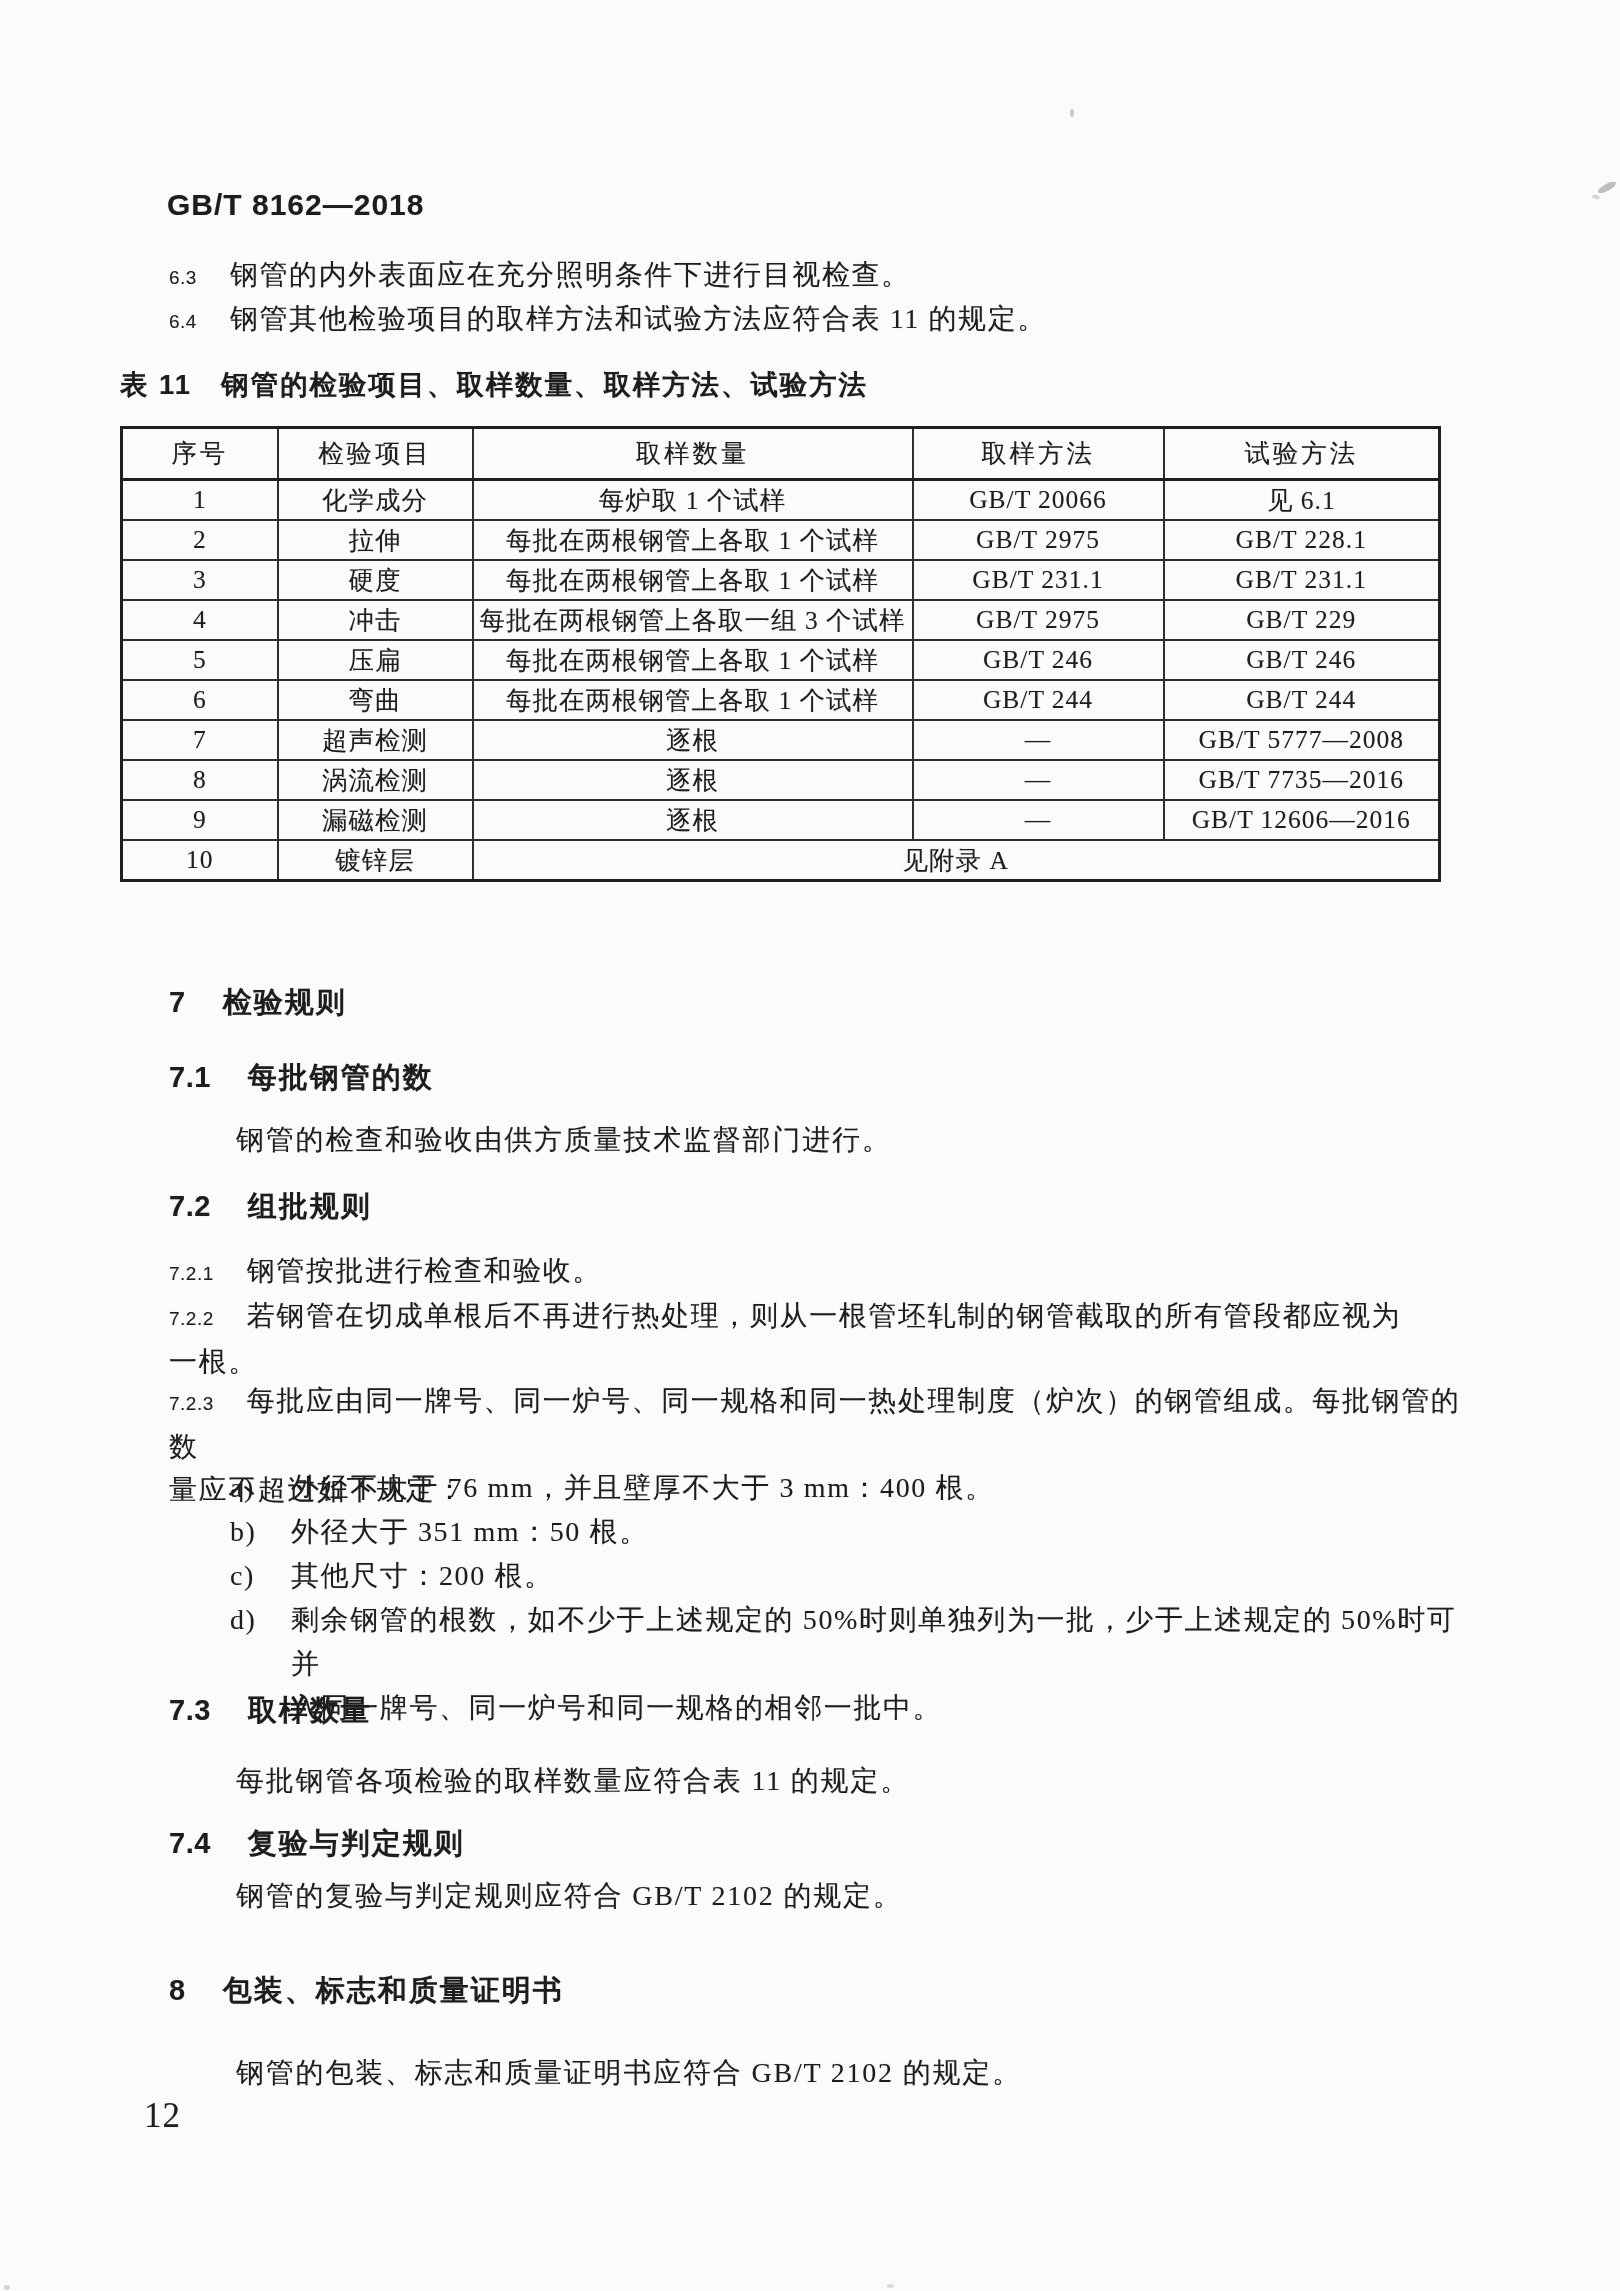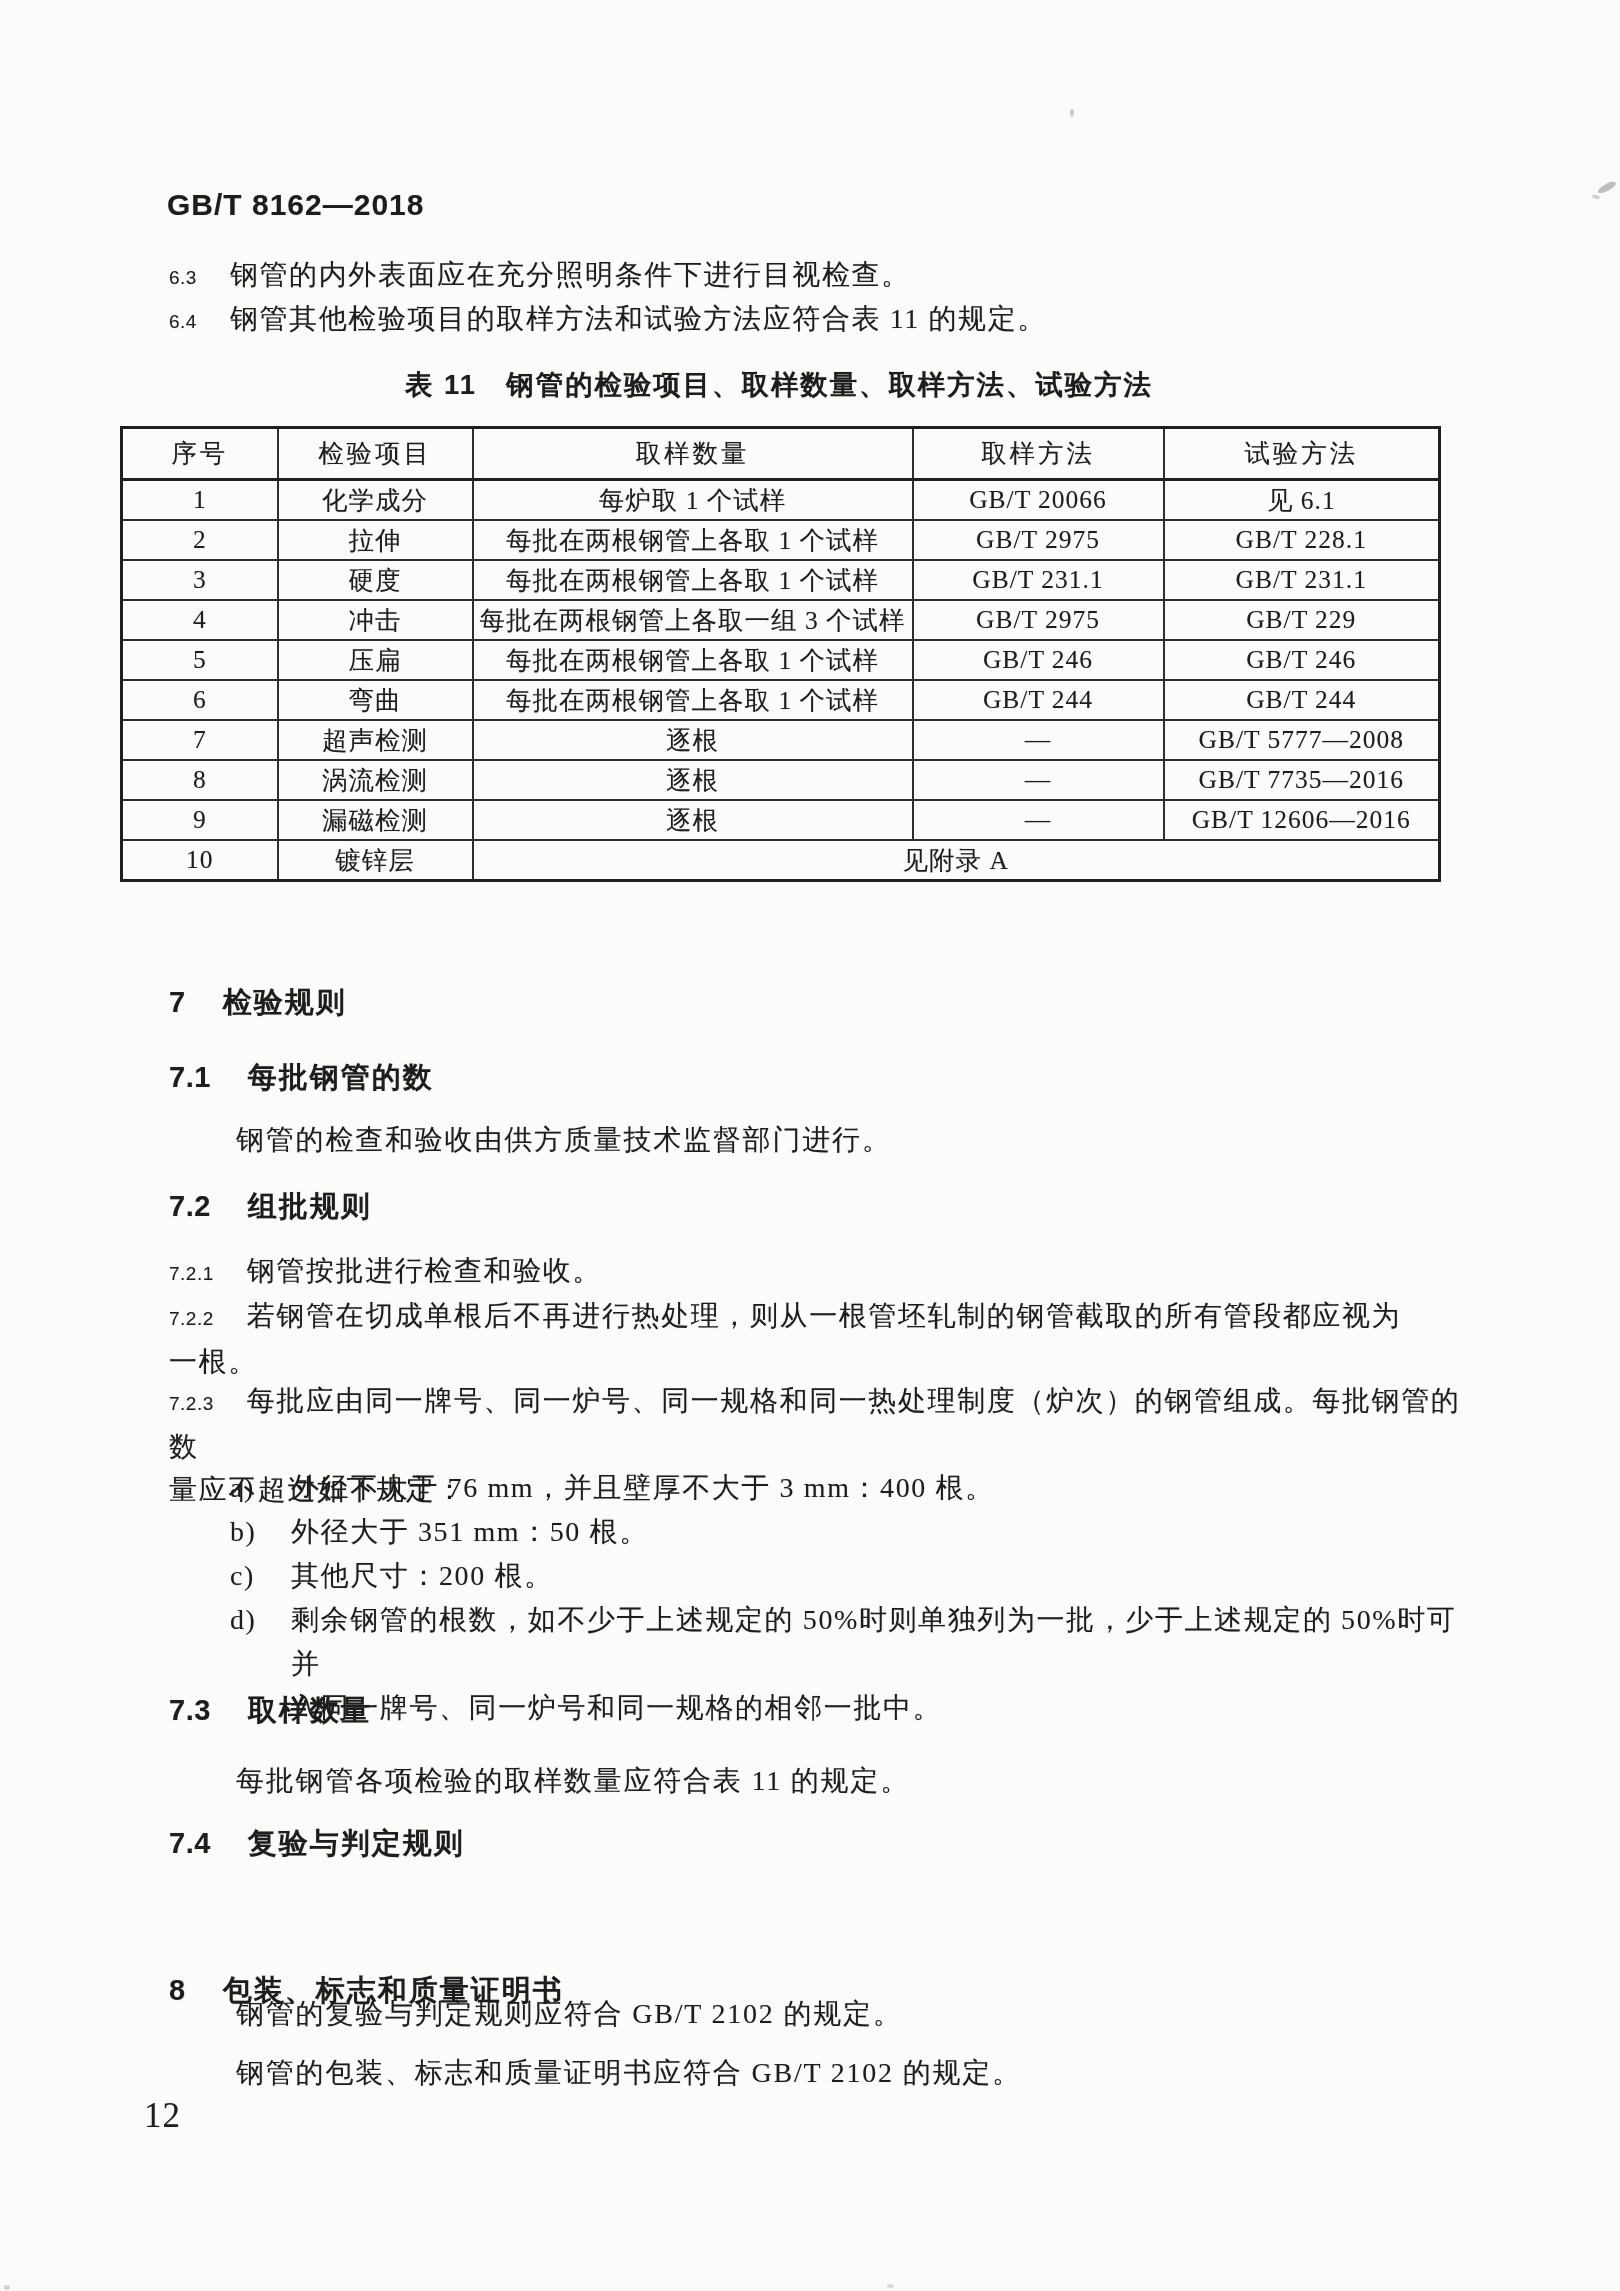--- a/index.html
+++ b/index.html
@@ -47,35 +47,35 @@
   .h74{top:1824px}
   .h8{top:1971px}
 
   
   .indent-para{
     left:169px;width:1306px;margin:0;padding-left:67px;
     font-size:28px;letter-spacing:1.8px;line-height:43px;
   }
   .p71{top:1118px}
   .p73{top:1759px}
-  .p74{top:1992px}
+  .p74{top:1874px}
   .p8{top:2051px}
 
   
   .batch-list{top:1466px;left:169px;width:1313px}
   .batch-item{
     display:flex;padding-left:61px;
     font-size:28px;letter-spacing:1.6px;line-height:44px;
   }
   .batch-marker{flex:none;width:61px}
   .batch-text{white-space:pre-wrap}
 
   
   .table-caption{
-    top:367px;left:120px;width:1318px;margin:0;text-align:center;
+    top:367px;left:120px;width:1318px;margin:0;text-align:left;
     font-family:"Liberation Sans","DejaVu Sans",sans-serif;
     font-weight:bold;font-size:27.4px;letter-spacing:2px;
   }
   .inspection-table{
     top:426px;left:120px;width:1318px;
     border-collapse:collapse;table-layout:fixed;
     font-size:25.5px;letter-spacing:1px;
   }
   .inspection-table col:nth-child(1){width:156px}
   .inspection-table col:nth-child(2){width:195px}

